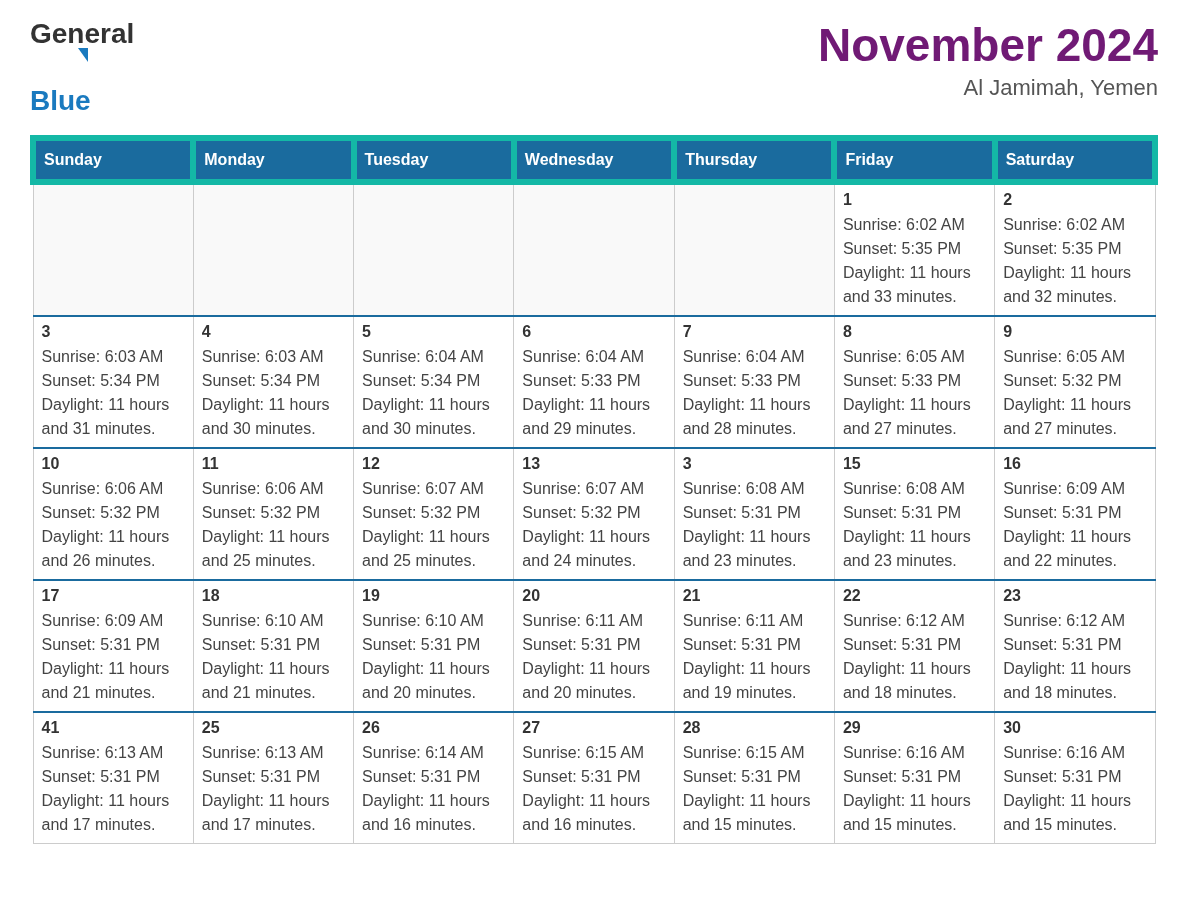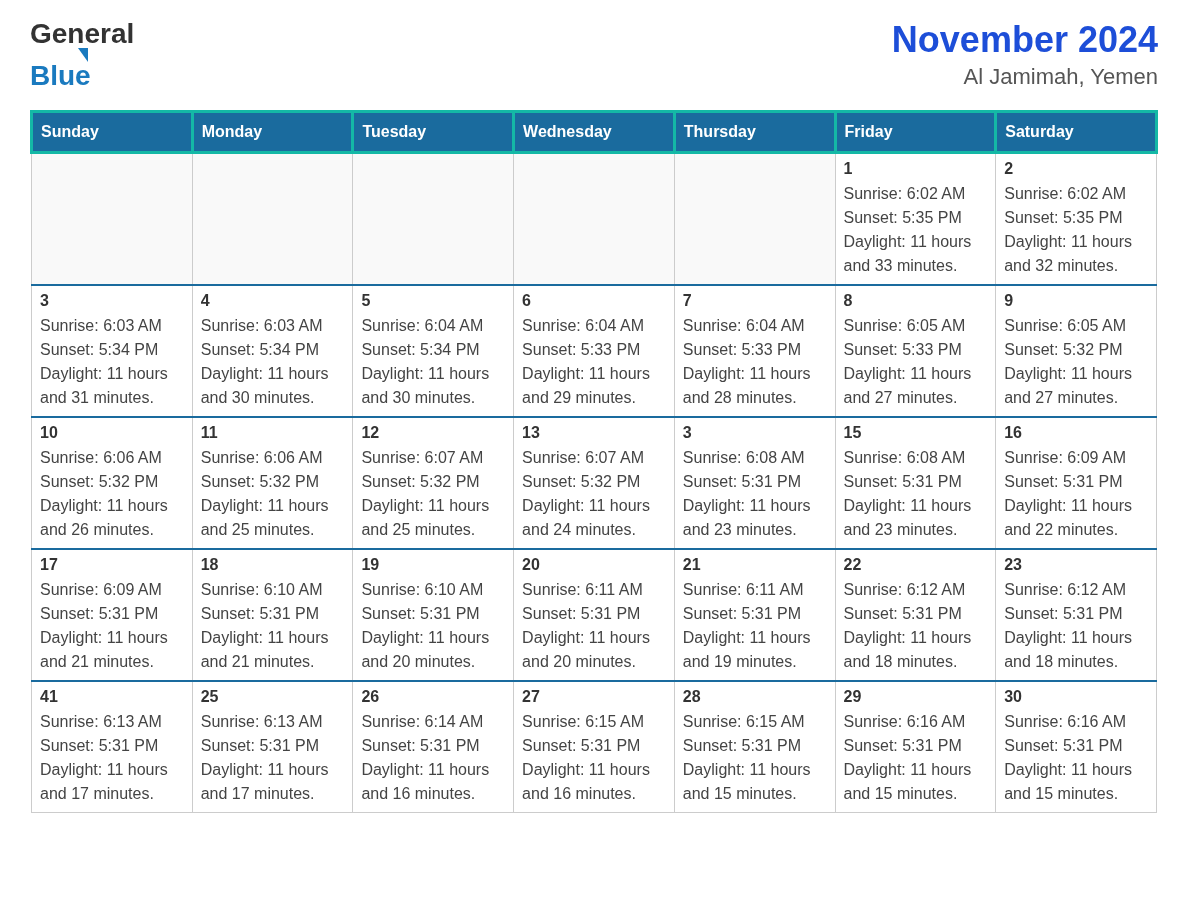--- a/index.html
+++ b/index.html
@@ -24,57 +24,58 @@
       font-size: 28px;
       font-weight: bold;
       color: #333;
       line-height: 1;
     }
     .logo-blue {
       font-size: 28px;
       font-weight: bold;
       color: #1a7abf;
       line-height: 1;
+      margin-top: 25px;
     }
     .logo-arrow {
       display: inline-block;
       width: 0;
       height: 0;
       border-left: 10px solid transparent;
       border-top: 14px solid #1a7abf;
       margin-left: 2px;
       vertical-align: middle;
     }
     .title-block {
       text-align: right;
     }
     .calendar-title {
-      font-size: 36px;
-      font-weight: bold;
-      color: #1d4ed8;
+      font-size: 46px;
+      font-weight: bold;
+      color: #701a75;
       line-height: 1.1;
     }
     .calendar-subtitle {
       font-size: 22px;
       color: #555;
       margin-top: 4px;
       text-align: right;
     }
     .calendar {
       width: 100%;
       border-collapse: collapse;
       border: 1px solid #999;
     }
     .calendar th {
       background-color: #1a6b9e;
       color: #fff;
       font-size: 16px;
       font-weight: bold;
       padding: 10px 8px;
-      border: 3px solid #14b8a6;
+      border: 6px solid #14b8a6;
       text-align: left;
     }
     .calendar td {
       border: 1px solid #ccc;
       vertical-align: top;
       padding: 6px 8px;
       width: 14.28%;
       min-height: 100px;
     }
     .day-number {

